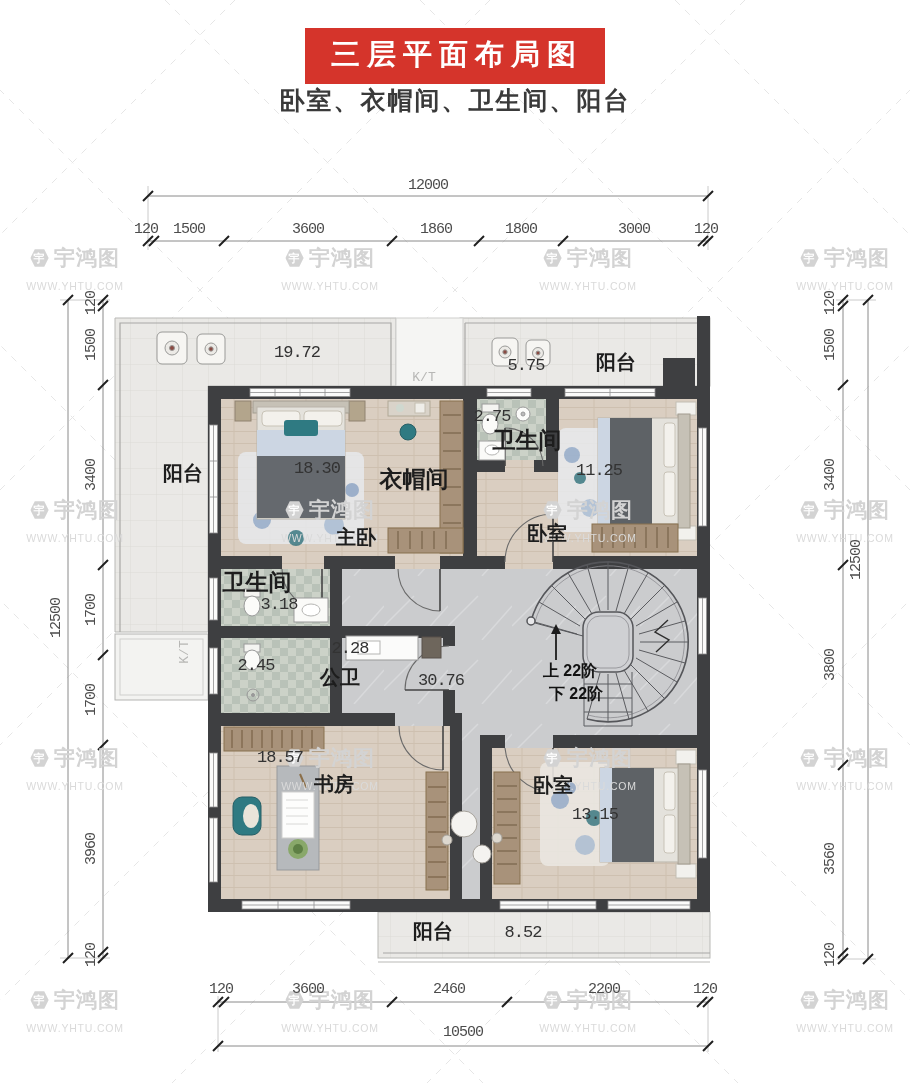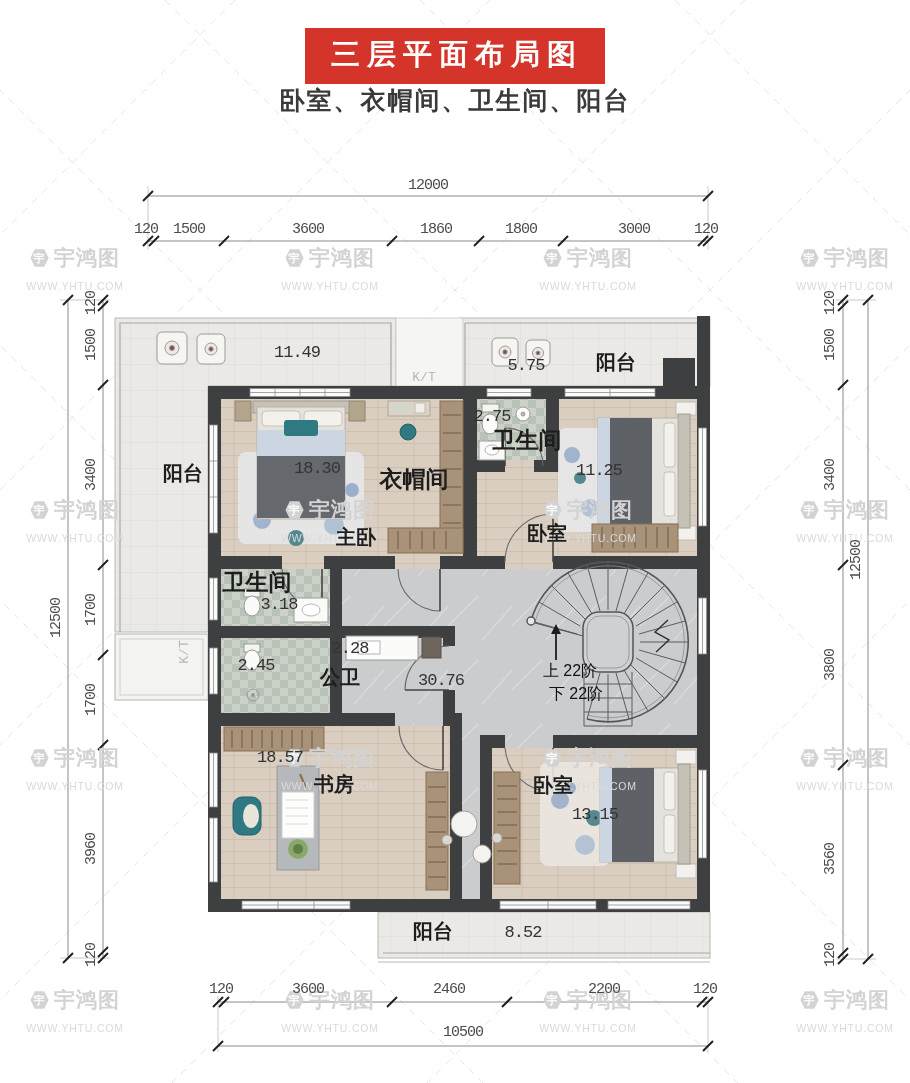--- a/index.html
+++ b/index.html
@@ -13,21 +13,21 @@
   .wm-hex{width:19px;height:19px;background:#d3d3d3;color:#fff;font-size:11px;line-height:19px;
           clip-path:polygon(25% 4%,75% 4%,98% 50%,75% 96%,25% 96%,2% 50%);}
   .wm-url{font-size:10.5px;letter-spacing:.8px;color:#dadada;margin-top:8px;font-weight:400;}
   .lbl{position:absolute;transform:translate(-50%,-50%);white-space:nowrap;z-index:3;}
   .lbl.v{transform:translate(-50%,-50%) rotate(-90deg);}
   .cn{font-size:20px;font-weight:700;color:#1d1d1d;}
   .cn.sm{font-size:23px;}
   .num{font-family:"Liberation Mono",monospace;font-size:17px;color:#333;letter-spacing:-1px;}
   .dim{font-family:"Liberation Mono",monospace;font-size:15px;color:#4c4c4c;letter-spacing:-1px;}
   .kt{font-family:"Liberation Mono",monospace;font-size:13px;color:#b7b7b5;}
-  .stair-t{font-size:16px;font-weight:400;color:#121212;}
+  .stair-t{font-size:16px;font-weight:700;color:#121212;}
   .title-banner{position:absolute;left:50%;top:28px;transform:translateX(-50%);
       background:#d5342b;color:#ffffff;font-size:29px;font-weight:700;letter-spacing:7px;
       padding:7px 22px 9px 26px;z-index:4;font-family:"Liberation Serif",serif;}
   .subtitle{position:absolute;left:50%;top:84px;transform:translateX(-50%);
       font-size:25px;font-weight:700;color:#3a3a3a;letter-spacing:2px;z-index:4;}
 </style>
 </head>
 <body>
 
 <div class="canvas">
@@ -608,21 +608,21 @@
           <span class="wm-hex">宇</span>
           <span>宇鸿图</span>
         </div>
         <div class="wm-url">WWW.YHTU.COM</div>
       </div>
 </div>
 
 <div class="title-banner">三层平面布局图</div>
 <div class="subtitle">卧室、衣帽间、卫生间、阳台</div>
 
-<div class="lbl num" style="left:297px;top:352px">11.49</div>
+<div class="lbl num" style="left:297px;top:352px">19.72</div>
 <div class="lbl cn" style="left:183px;top:473px">阳台</div>
 <div class="lbl num" style="left:526px;top:365px">5.75</div>
 <div class="lbl cn" style="left:616px;top:362px">阳台</div>
 <div class="lbl num" style="left:317px;top:468px">18.30</div>
 <div class="lbl cn" style="left:356px;top:537px">主卧</div>
 <div class="lbl cn sm" style="left:414px;top:479px">衣帽间</div>
 <div class="lbl num" style="left:492px;top:416px">2.75</div>
 <div class="lbl cn sm" style="left:527px;top:440px">卫生间</div>
 <div class="lbl num" style="left:599px;top:470px">11.25</div>
 <div class="lbl cn" style="left:547px;top:533px">卧室</div>

